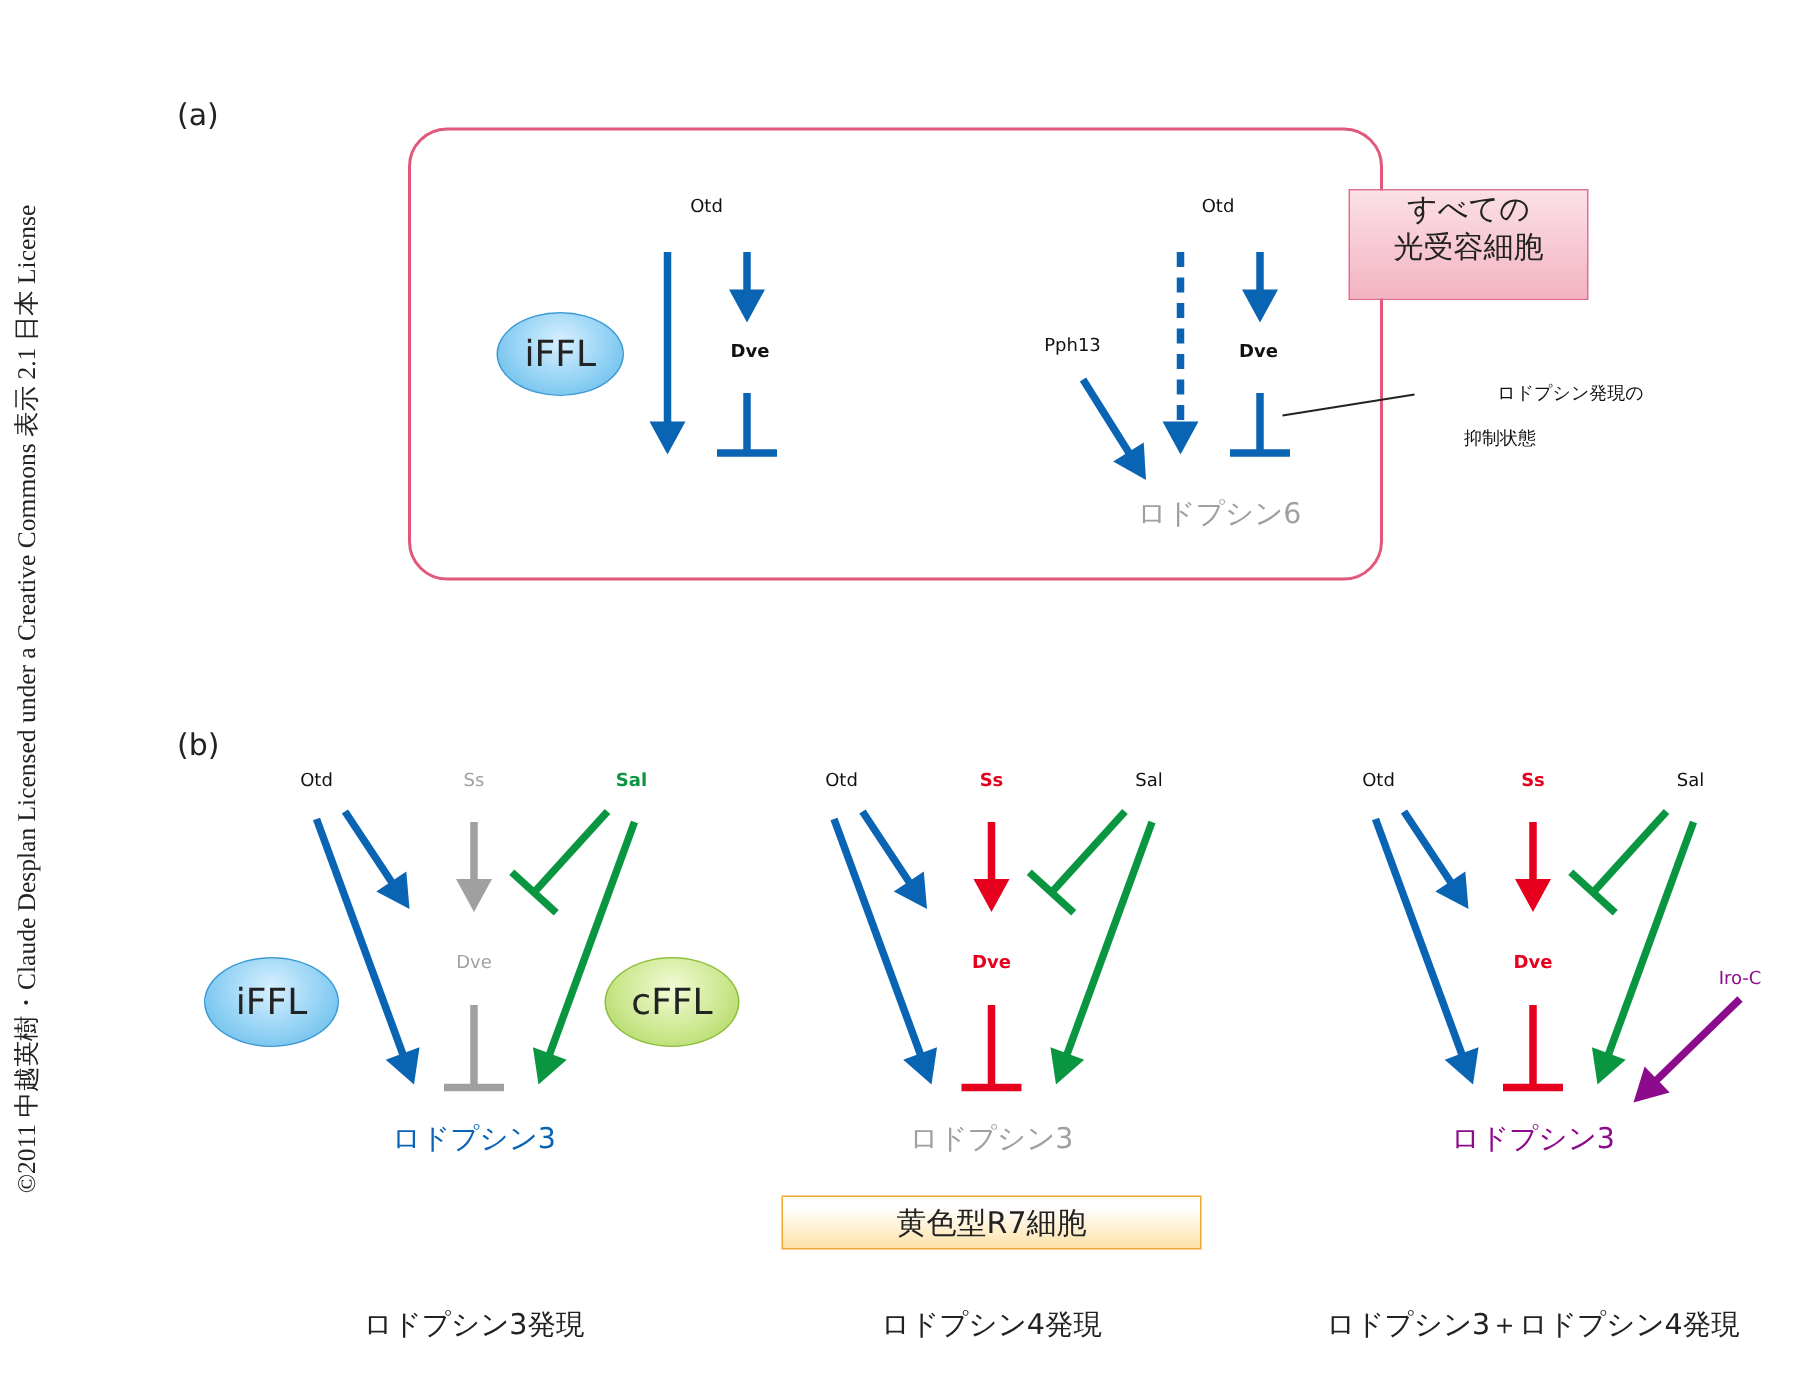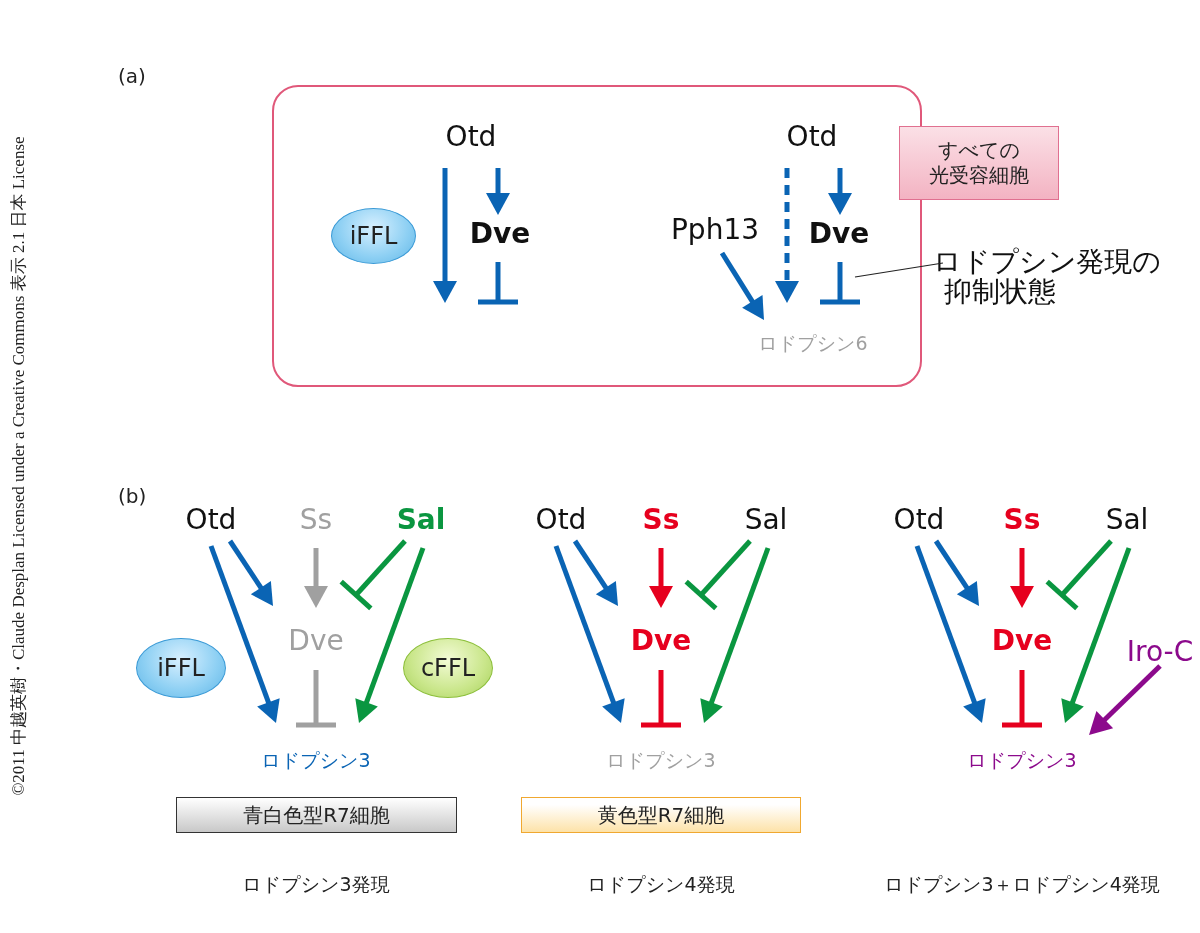--- a/index.html
+++ b/index.html
@@ -1,30 +1,30 @@
 <!DOCTYPE html>
 <html><head>
   <meta charset="utf-8">
   <style>
     html, body { margin: 0; padding: 0; background: #ffffff; }
     body { width: 1200px; height: 933px; position: relative; overflow: hidden;
            font-family: "DejaVu Sans", "Liberation Sans", sans-serif; }
     #canvas { position: absolute; left: 0; top: 0; width: 1200px; height: 933px; }
     .lbl { position: absolute; white-space: nowrap; transform: translate(-50%, -50%); line-height: 1; }
-    .node { font-size: 28px; color: #111; }
+    .node { font-size: 12px; color: #111; }
     .bold { font-weight: bold; }
     .target { font-size: 19px; }
     .copyright { position: absolute; left: 18px; top: 466px; transform: translate(-50%, -50%) rotate(-90deg);
                  font-family: "Liberation Serif", "DejaVu Serif", serif; font-size: 17px; color: #222; white-space: nowrap; }
     .panel-label { position: absolute; font-size: 20px; color: #222; }
     .pink-box { position: absolute; left: 272px; top: 85px; width: 650px; height: 302px;
                 border: 2.5px solid #e0587a; border-radius: 26px; box-sizing: border-box; }
     .pink-tag { position: absolute; left: 899px; top: 126px; width: 160px; height: 74px; box-sizing: border-box;
                 border: 1.5px solid #e07090; background: linear-gradient(#fbe0e6, #f3b3c2);
-                display: flex; flex-direction: column; align-items: center; justify-content: center;
+                display: flex; flex-direction: column; align-items: center; 
                 font-size: 20px; color: #222; line-height: 1.25; }
     .ellipse { position: absolute; border-radius: 50%; display: flex; align-items: center; justify-content: center;
                font-size: 24px; color: #222; box-sizing: border-box; }
     .ell-blue { background: radial-gradient(ellipse at 50% 35%, #d8f0ff 0%, #8ccff3 60%, #5fb5e6 100%); border: 1.5px solid #3a9ad6; }
     .ell-green { background: radial-gradient(ellipse at 50% 35%, #f3fbd6 0%, #c9e68a 60%, #a7d05a 100%); border: 1.5px solid #8cbf3a; }
     .cell-box { position: absolute; height: 36px; box-sizing: border-box; display: flex; align-items: center; justify-content: center;
                 font-size: 20px; color: #222; }
     .cell-gray { border: 1.5px solid #333; background: linear-gradient(#ffffff, #c8c8c8); }
     .cell-yellow { border: 1.5px solid #f0a830; background: linear-gradient(#ffffff 20%, #fde2a8); }
     .cell-yellow2 { border: 1.5px solid #f0a830; background: linear-gradient(#ffffff 10%, #fbd58a); }
@@ -65,21 +65,20 @@
   <div class="lbl node" style="left:316px; top:520px; color:#a0a0a0;">Ss</div>
   <div class="lbl node bold" style="left:421px; top:520px; color:#0a9640;">Sal</div>
   <div class="lbl node" style="left:316px; top:641px; color:#a0a0a0;">Dve</div>
   <div class="lbl target" style="left:316px; top:760px; color:#0a64b4;">ロドプシン3</div>
   <div class="ellipse ell-blue" style="left:136px; top:638px; width:90px; height:60px;">
     <span>iFFL</span>
   </div>
   <div class="ellipse ell-green" style="left:403px; top:638px; width:90px; height:60px;">
     <span>cFFL</span>
   </div>
-  <div class="cell-box cell-gray" style="left:176px; top:797px; width:281px;">青白色型R7細胞</div>
   <div class="lbl expr" style="left:316px; top:884px;text-align:center;">ロドプシン3発現</div>
 
   <div class="lbl node" style="left:561px; top:520px;">Otd</div>
   <div class="lbl node bold" style="left:661px; top:520px; color:#e6001e;">Ss</div>
   <div class="lbl node" style="left:766px; top:520px;">Sal</div>
   <div class="lbl node bold" style="left:661px; top:641px; color:#e6001e;">Dve</div>
   <div class="lbl target" style="left:661px; top:760px; color:#a0a0a0;">ロドプシン3</div>
   <div class="cell-box cell-yellow" style="left:521px; top:797px; width:280px;">黄色型R7細胞</div>
   <div class="lbl expr" style="left:661px; top:884px;">ロドプシン4発現</div>
 

